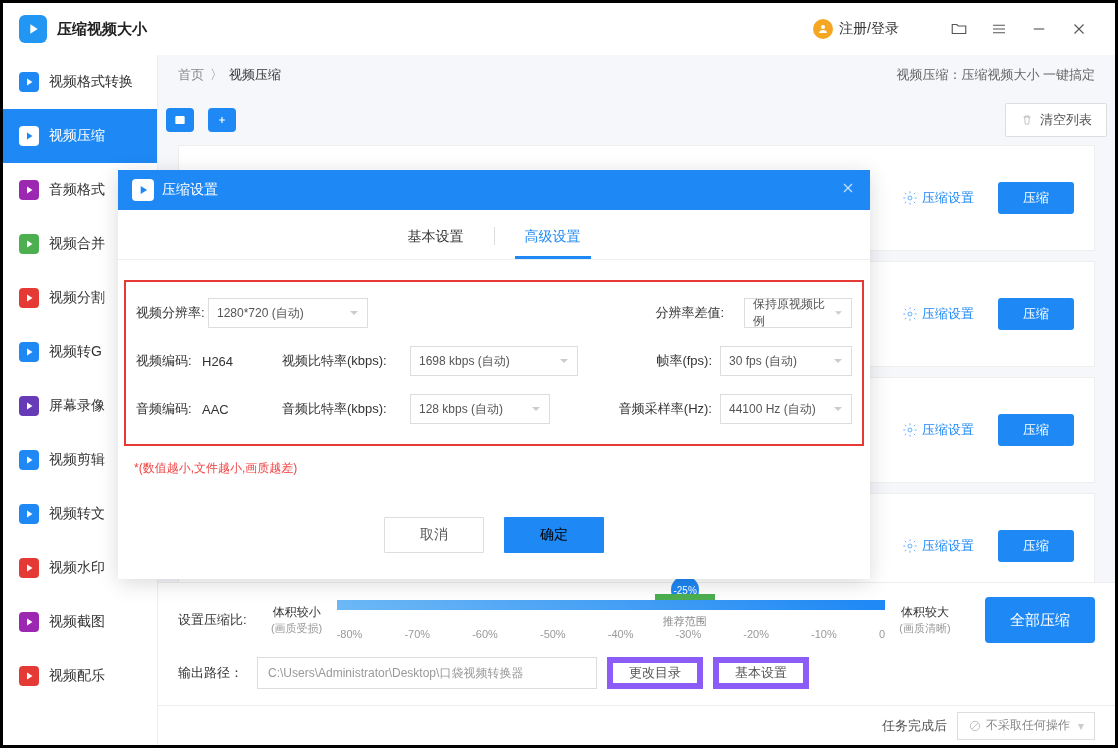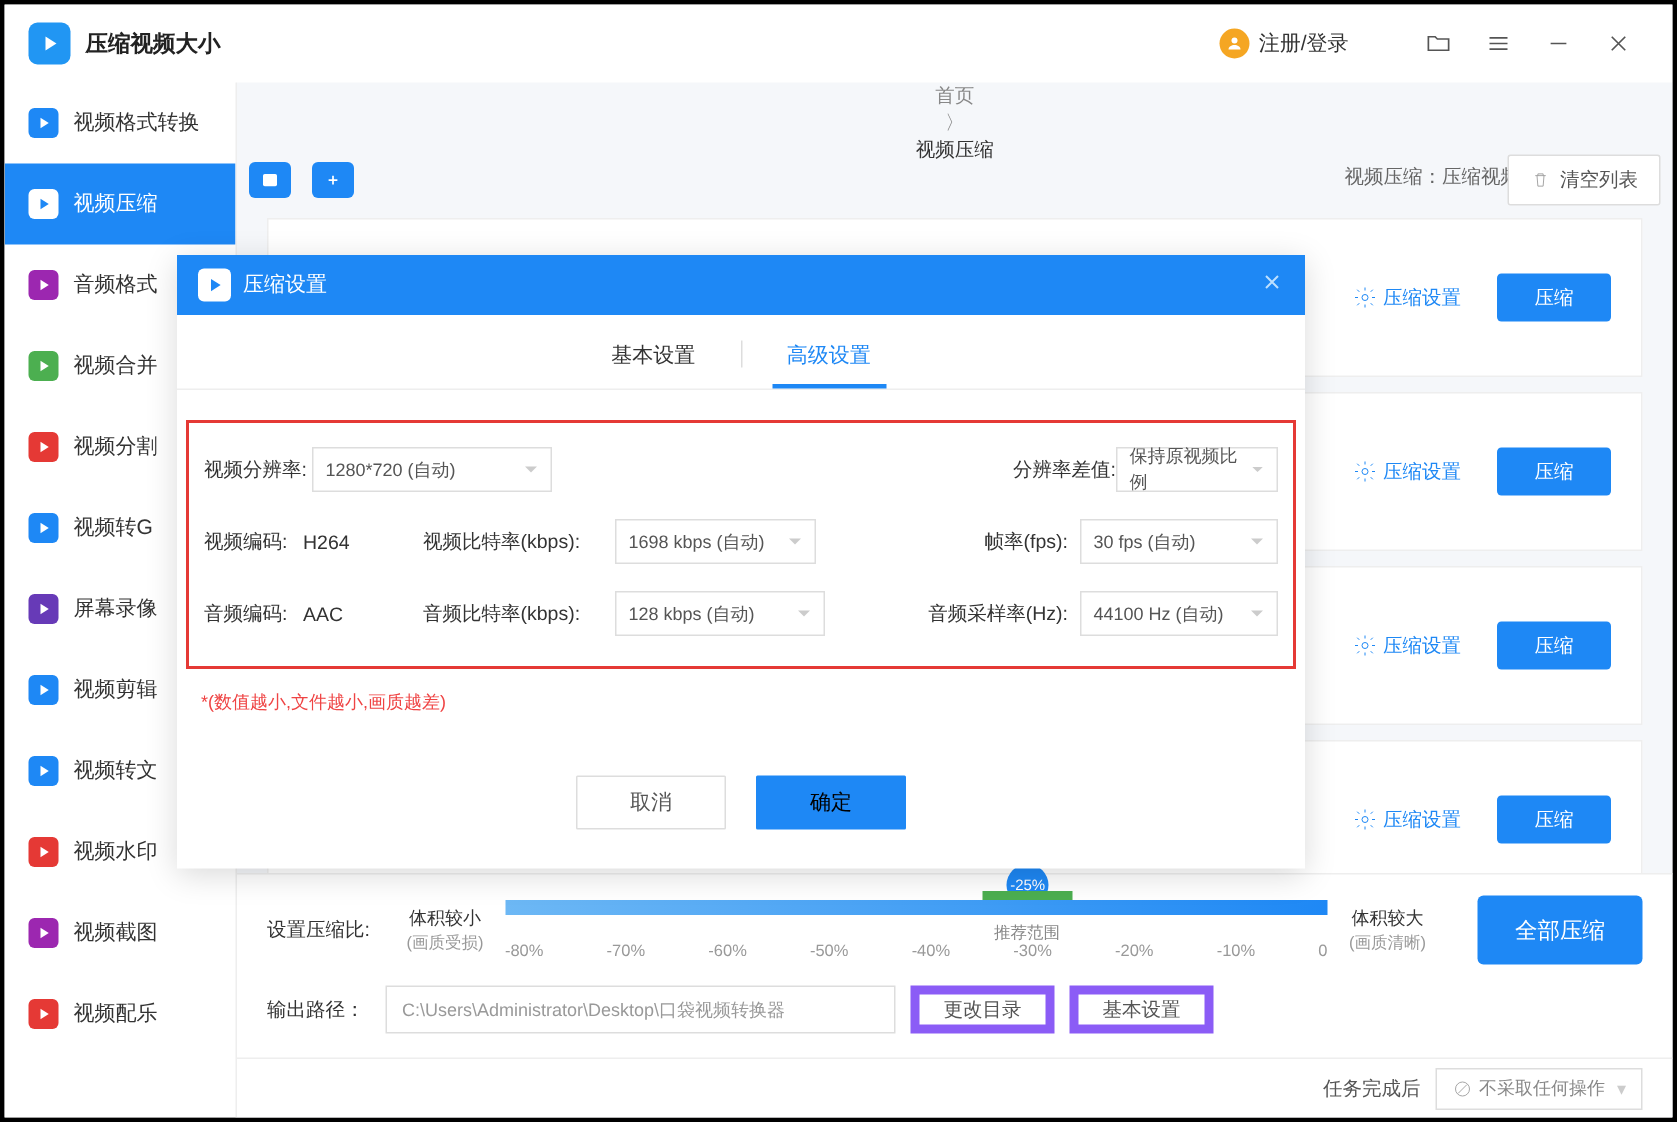--- a/index.html
+++ b/index.html
@@ -20,21 +20,21 @@
 
 
 .main { display: flex; height: calc(100% - 52px); }
 .sidebar { width: 155px; background: #fff; border-right: 1px solid #eee; overflow-y: auto; }
 .sidebar-item { height: 54px; display: flex; align-items: center; padding-left: 16px; cursor: pointer; font-size: 14px; color: #333; }
 .sidebar-item.active { background: #1e88f5; color: #fff; }
 .sidebar-icon { width: 20px; height: 20px; border-radius: 4px; margin-right: 10px; display: flex; align-items: center; justify-content: center; }
 .sidebar-icon svg { width: 12px; height: 12px; fill: #fff; }
 
 .content { flex: 1; background: #f5f7fa; position: relative; display: flex; flex-direction: column; }
-.breadcrumb { height: 40px; display: flex; align-items: center; padding: 0 20px; font-size: 13px; flex-direction: column; }
+.breadcrumb { height: 40px; display: flex; align-items: center; padding: 0 20px; font-size: 13px; }
 .breadcrumb-home { color: #888; }
 .breadcrumb-sep { color: #888; margin: 0 6px; }
 .breadcrumb-current { color: #333; }
 .breadcrumb-desc { margin-left: auto; color: #666; font-size: 13px; }
 
 .toolbar { height: 50px; display: flex; align-items: center; padding: 0 8px; }
 .tb-icon { width: 28px; height: 24px; background: #1e88f5; border-radius: 4px; margin-right: 14px; cursor: pointer; display: flex; align-items: center; justify-content: center; }
 .tb-icon svg { width: 14px; height: 14px; fill: #fff; }
 .tb-spacer { flex: 1; }
 .clear-btn { height: 34px; padding: 0 14px; border: 1px solid #ddd; background: #fff; display: flex; align-items: center; cursor: pointer; font-size: 13px; color: #555; border-radius: 2px; }
@@ -394,34 +394,34 @@
     <div class="settings-box">
       <div class="settings-row">
         <span class="field-label" style="width:72px">视频分辨率:</span>
         <div class="dropdown" style="width:160px">
             <span>1280*720 (自动)</span>
             <svg viewBox="0 0 10 10">
               <path d="M1 3l4 4 4-4z"></path>
             </svg>
           </div>
         <div style="flex:1"></div>
-        <span class="field-label" style="margin-right:0">分辨率差值:</span>
+        <span class="field-label" style="margin-right:20px">分辨率差值:</span>
         <div class="dropdown" style="width:108px">
             <span>保持原视频比例</span>
             <svg viewBox="0 0 10 10">
               <path d="M1 3l4 4 4-4z"></path>
             </svg>
           </div>
       </div>
 
       <div class="settings-row">
         <span class="field-label" style="width:66px">视频编码:</span>
         <span class="field-value" style="width:80px">H264</span>
         <span class="field-label" style="width:128px">视频比特率(kbps):</span>
-        <div class="dropdown" style="width:134px">
+        <div class="dropdown" style="width:168px">
             <span>1698 kbps (自动)</span>
             <svg viewBox="0 0 10 10">
               <path d="M1 3l4 4 4-4z"></path>
             </svg>
           </div>
         <div style="flex:1"></div>
         <span class="field-label" style="margin-right:8px">帧率(fps):</span>
         <div class="dropdown" style="width:132px">
             <span>30 fps (自动)</span>
             <svg viewBox="0 0 10 10">

